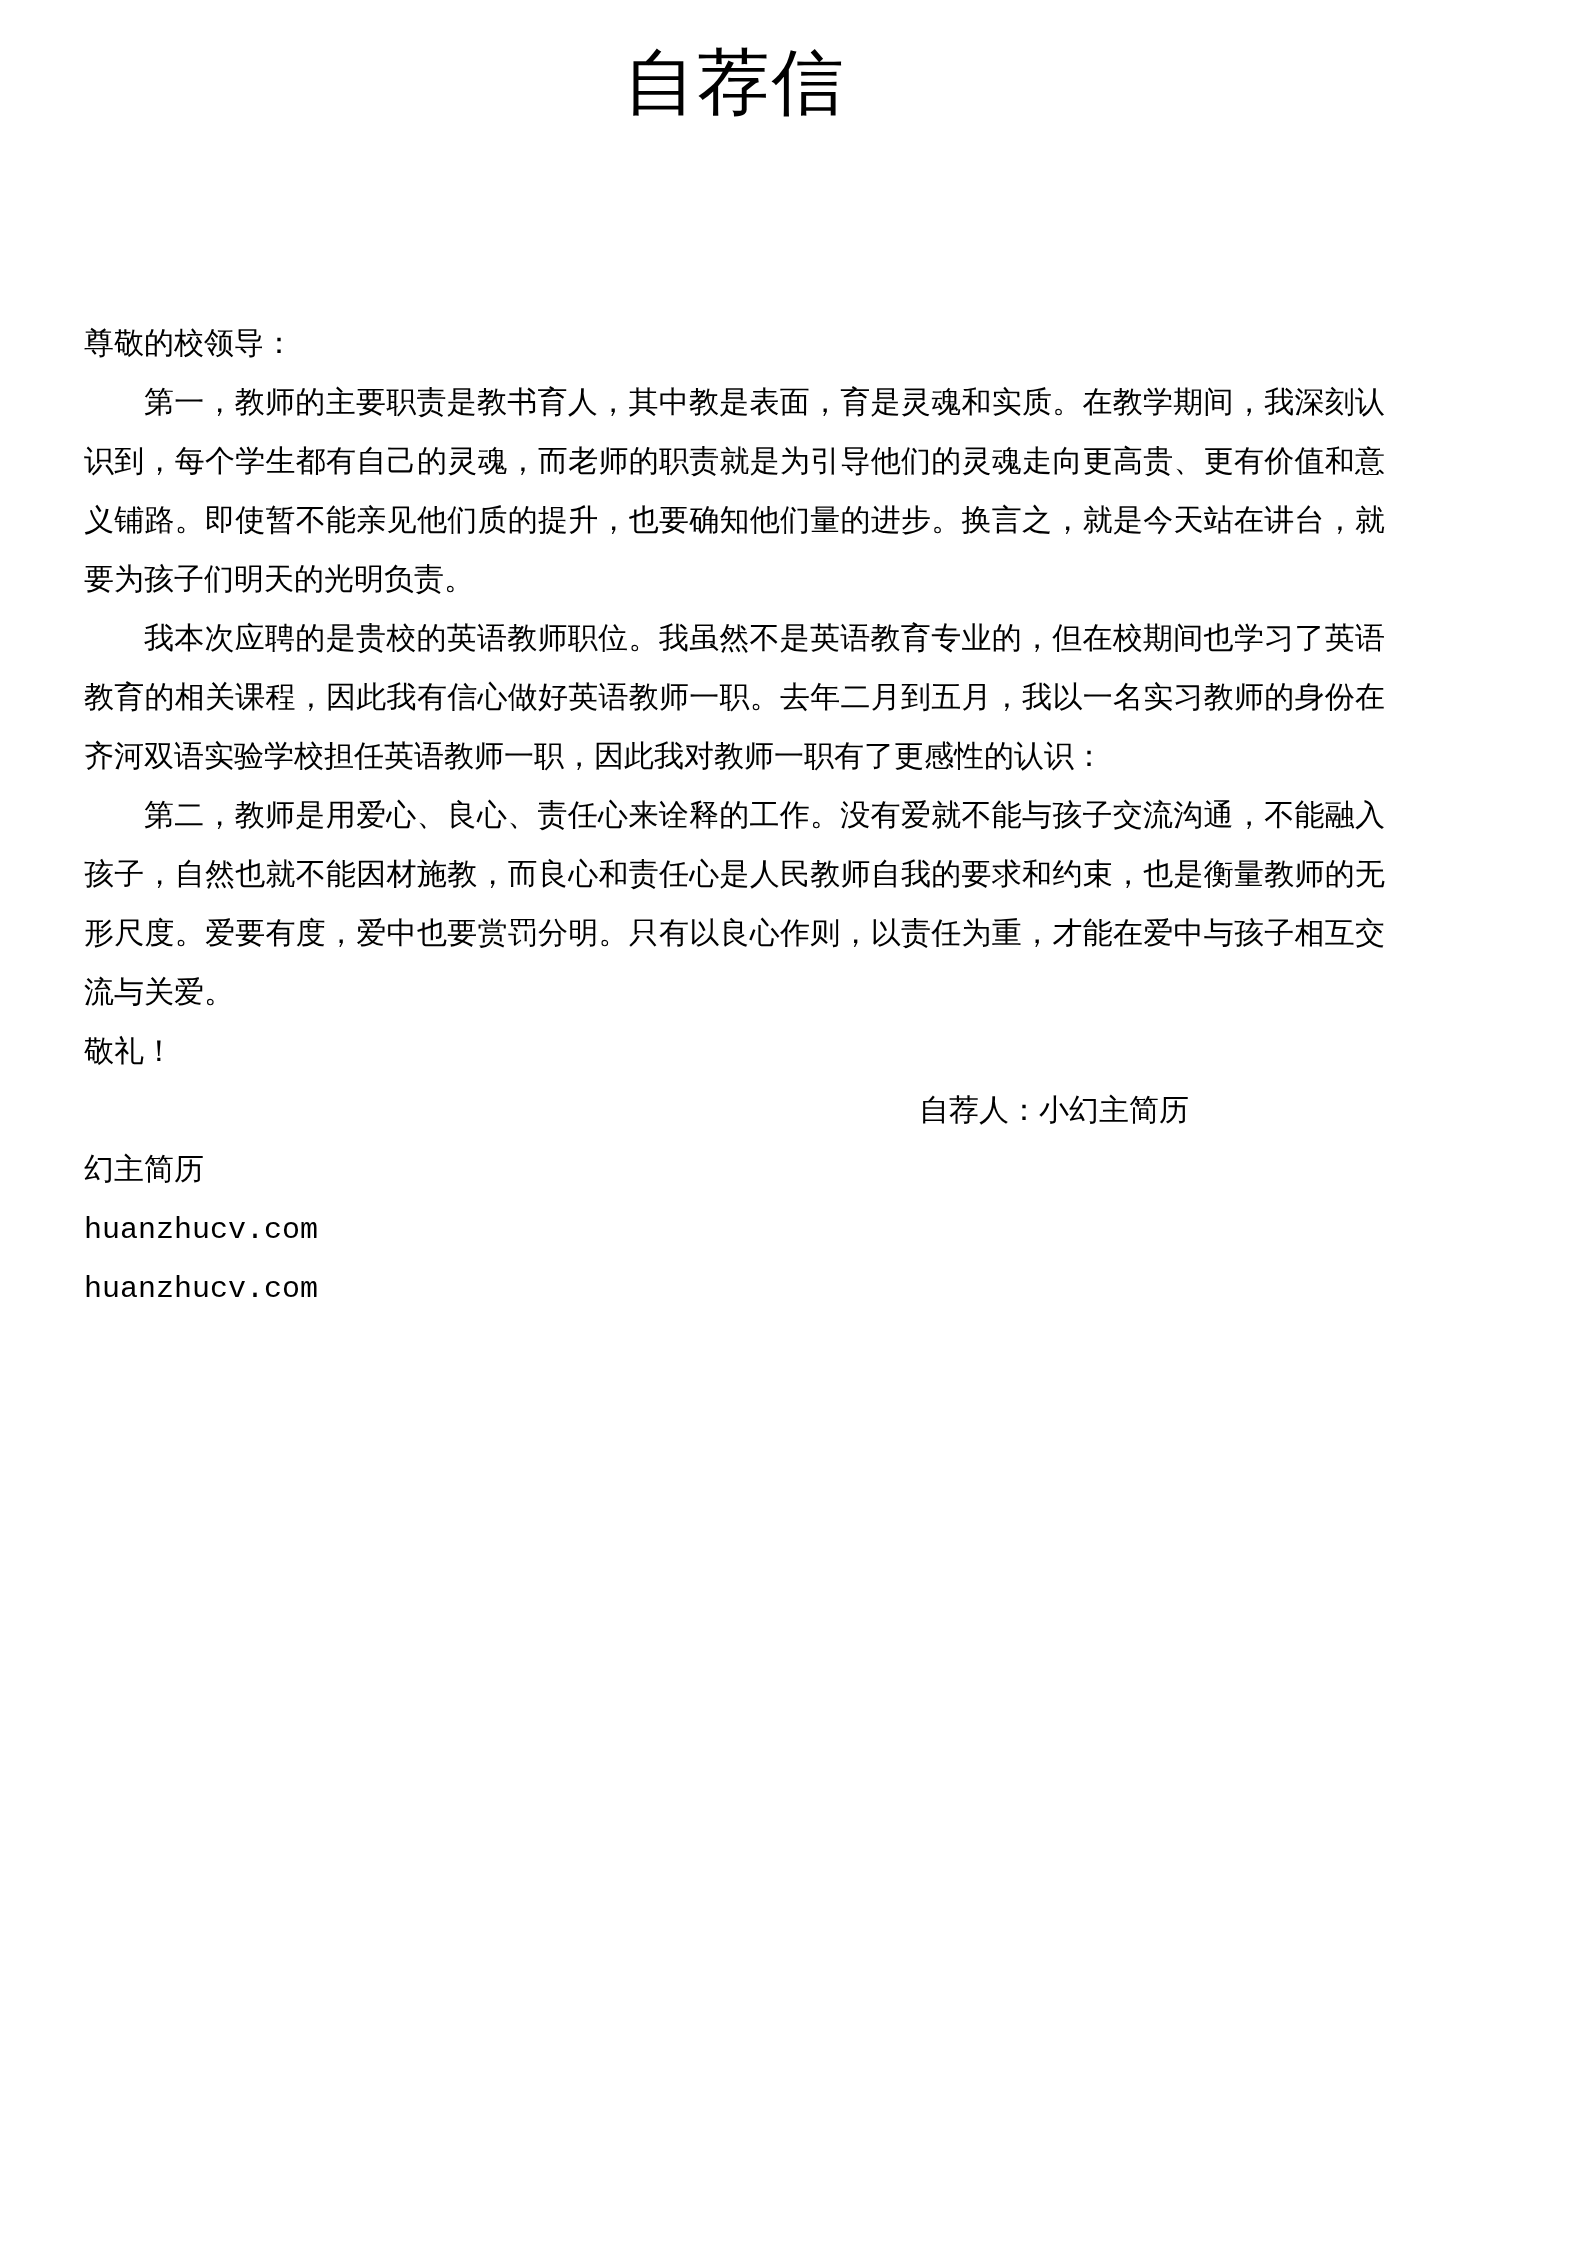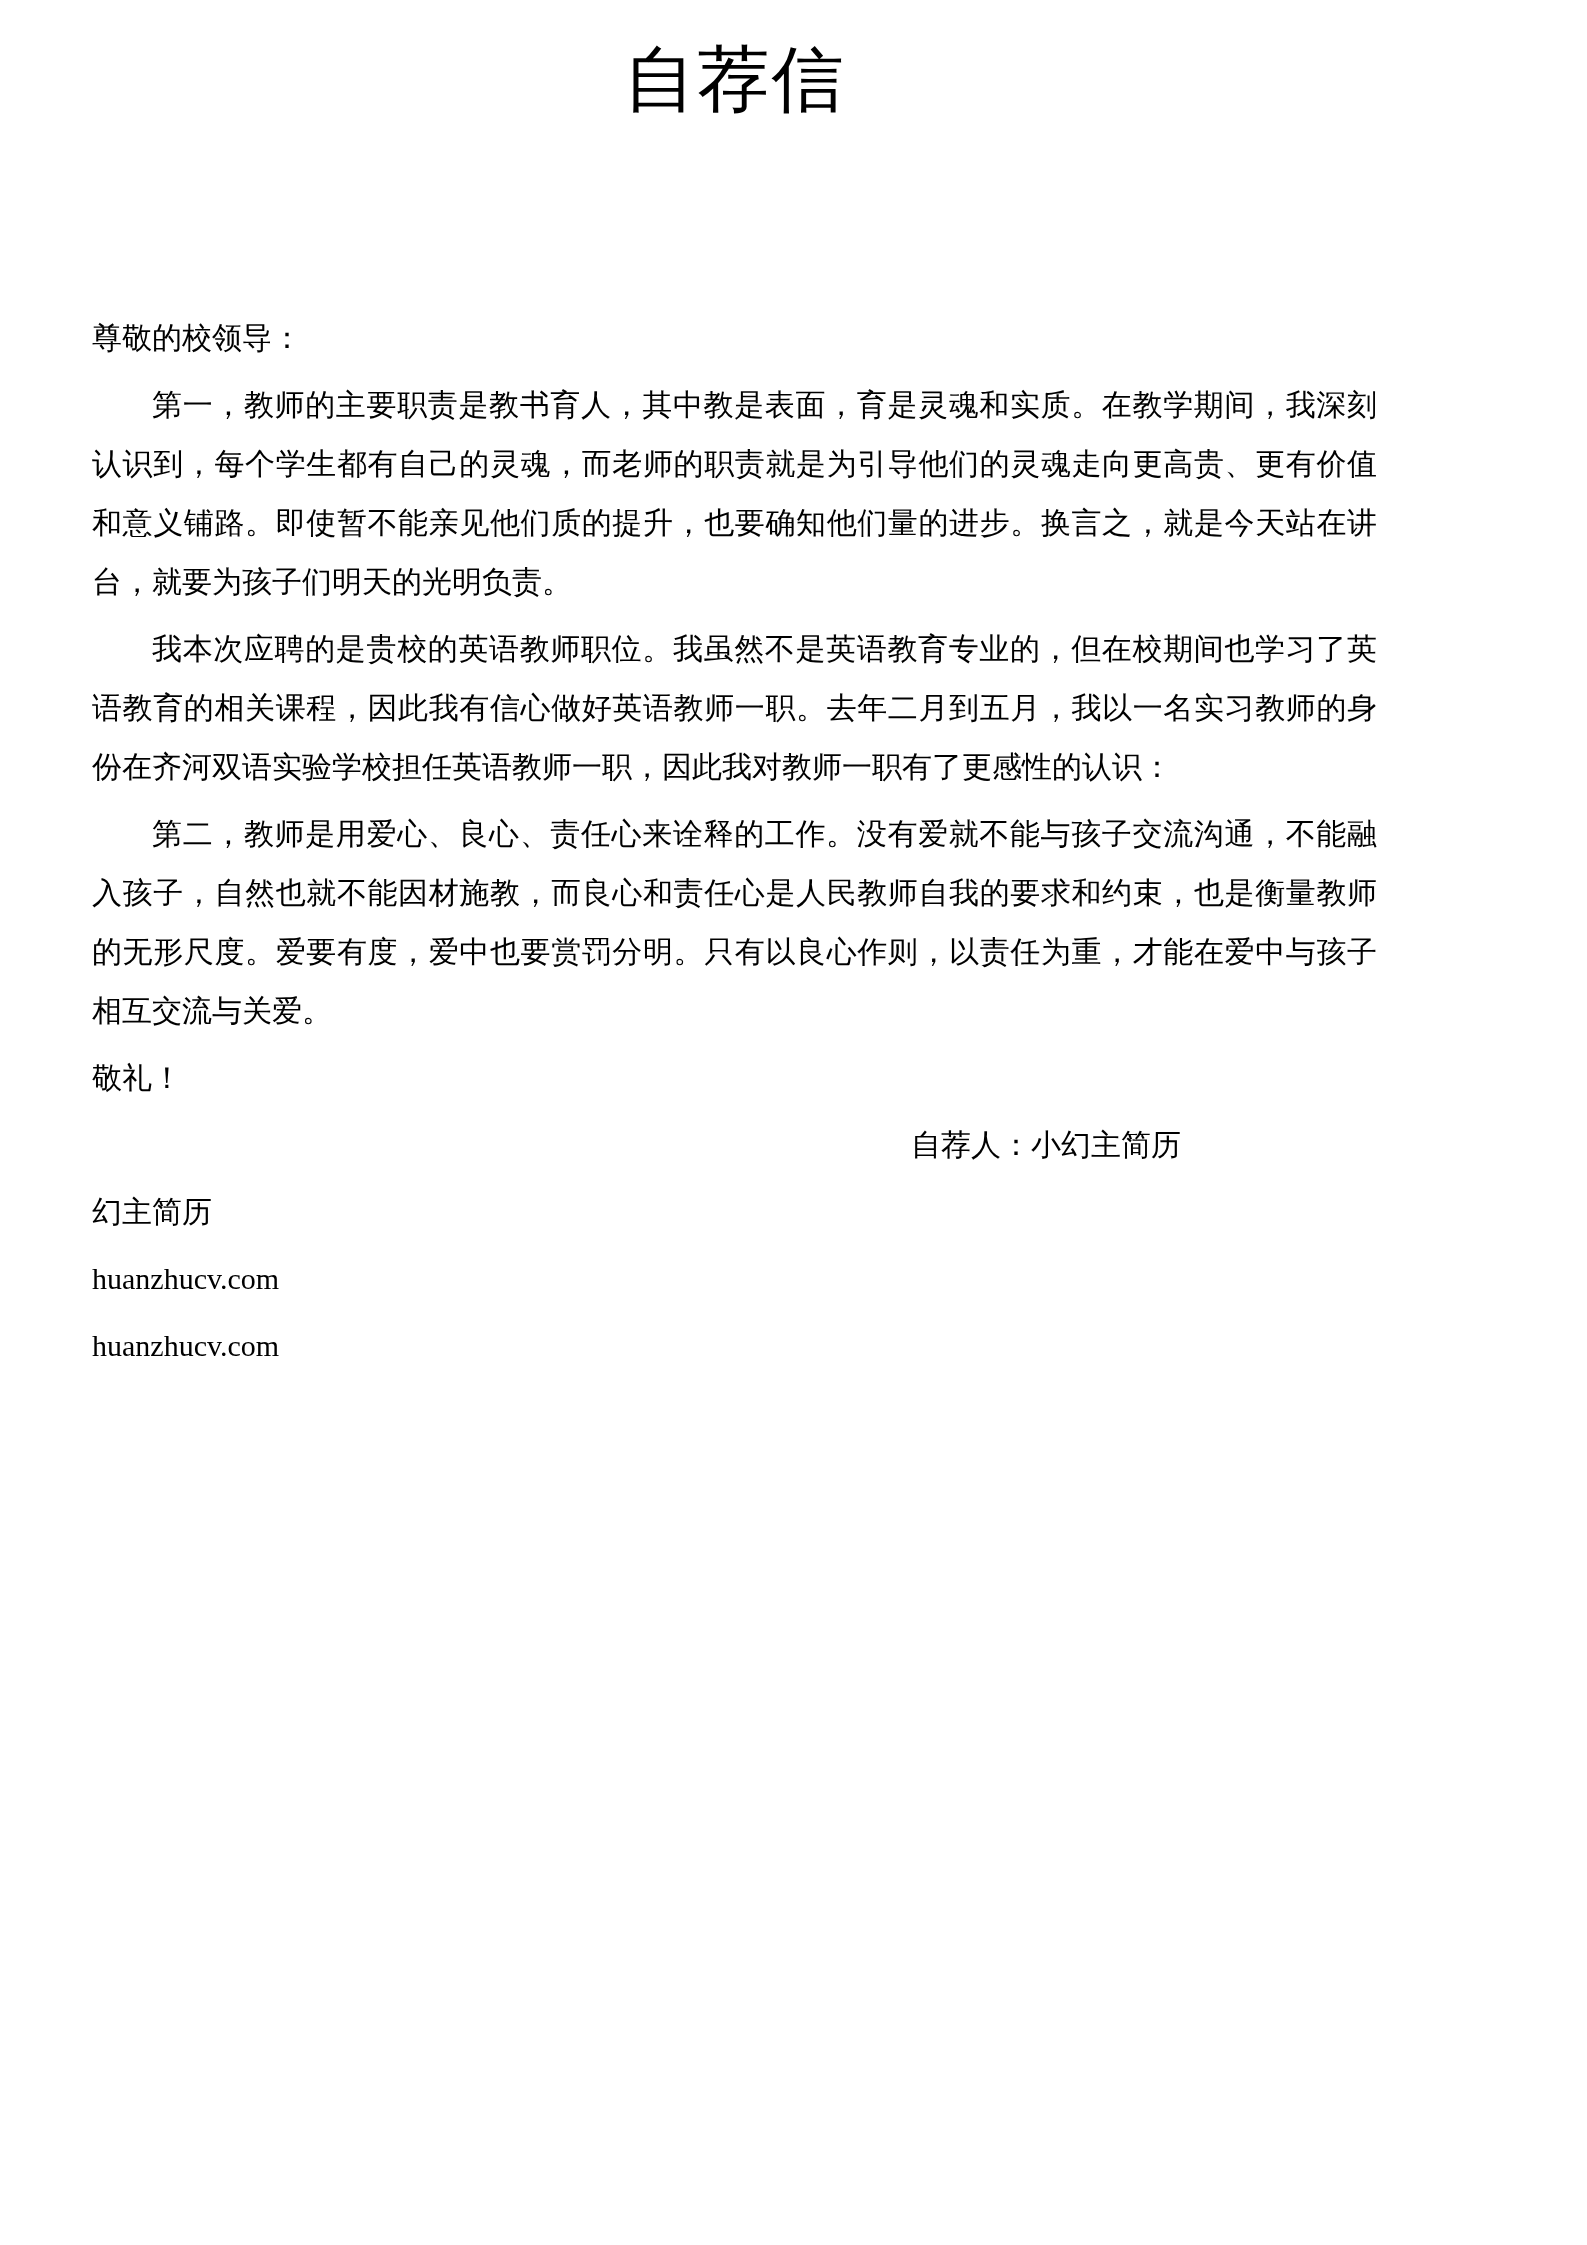--- a/index.html
+++ b/index.html
@@ -7,35 +7,35 @@
     padding: 0;
     background: #ffffff;
   }
   .page {
     position: relative;
     width: 1469px;
     min-height: 2245px;
     box-sizing: border-box;
     background: #ffffff;
     color: #000000;
-    padding: 24px 84px 80px 84px;
-    font-family: Liberation Serif, serif;
+    padding: 32px 84px 80px 84px;
+    font-family: Liberation Mono, monospace;
     font-size: 30px;
     line-height: 59px;
   }
   .title {
     font-size: 72px;
     line-height: 112px;
     font-weight: 400;
     text-align: center;
     letter-spacing: 2px;
     margin: 0 0 172px 0;
   }
   p {
-    margin: 8px;
+    margin: 0;
     text-align: justify;
   }
   .indent {
     text-indent: 2em;
   }
   .signature {
     text-align: right;
     padding-right: 196px;
   }
   .footer-line {

